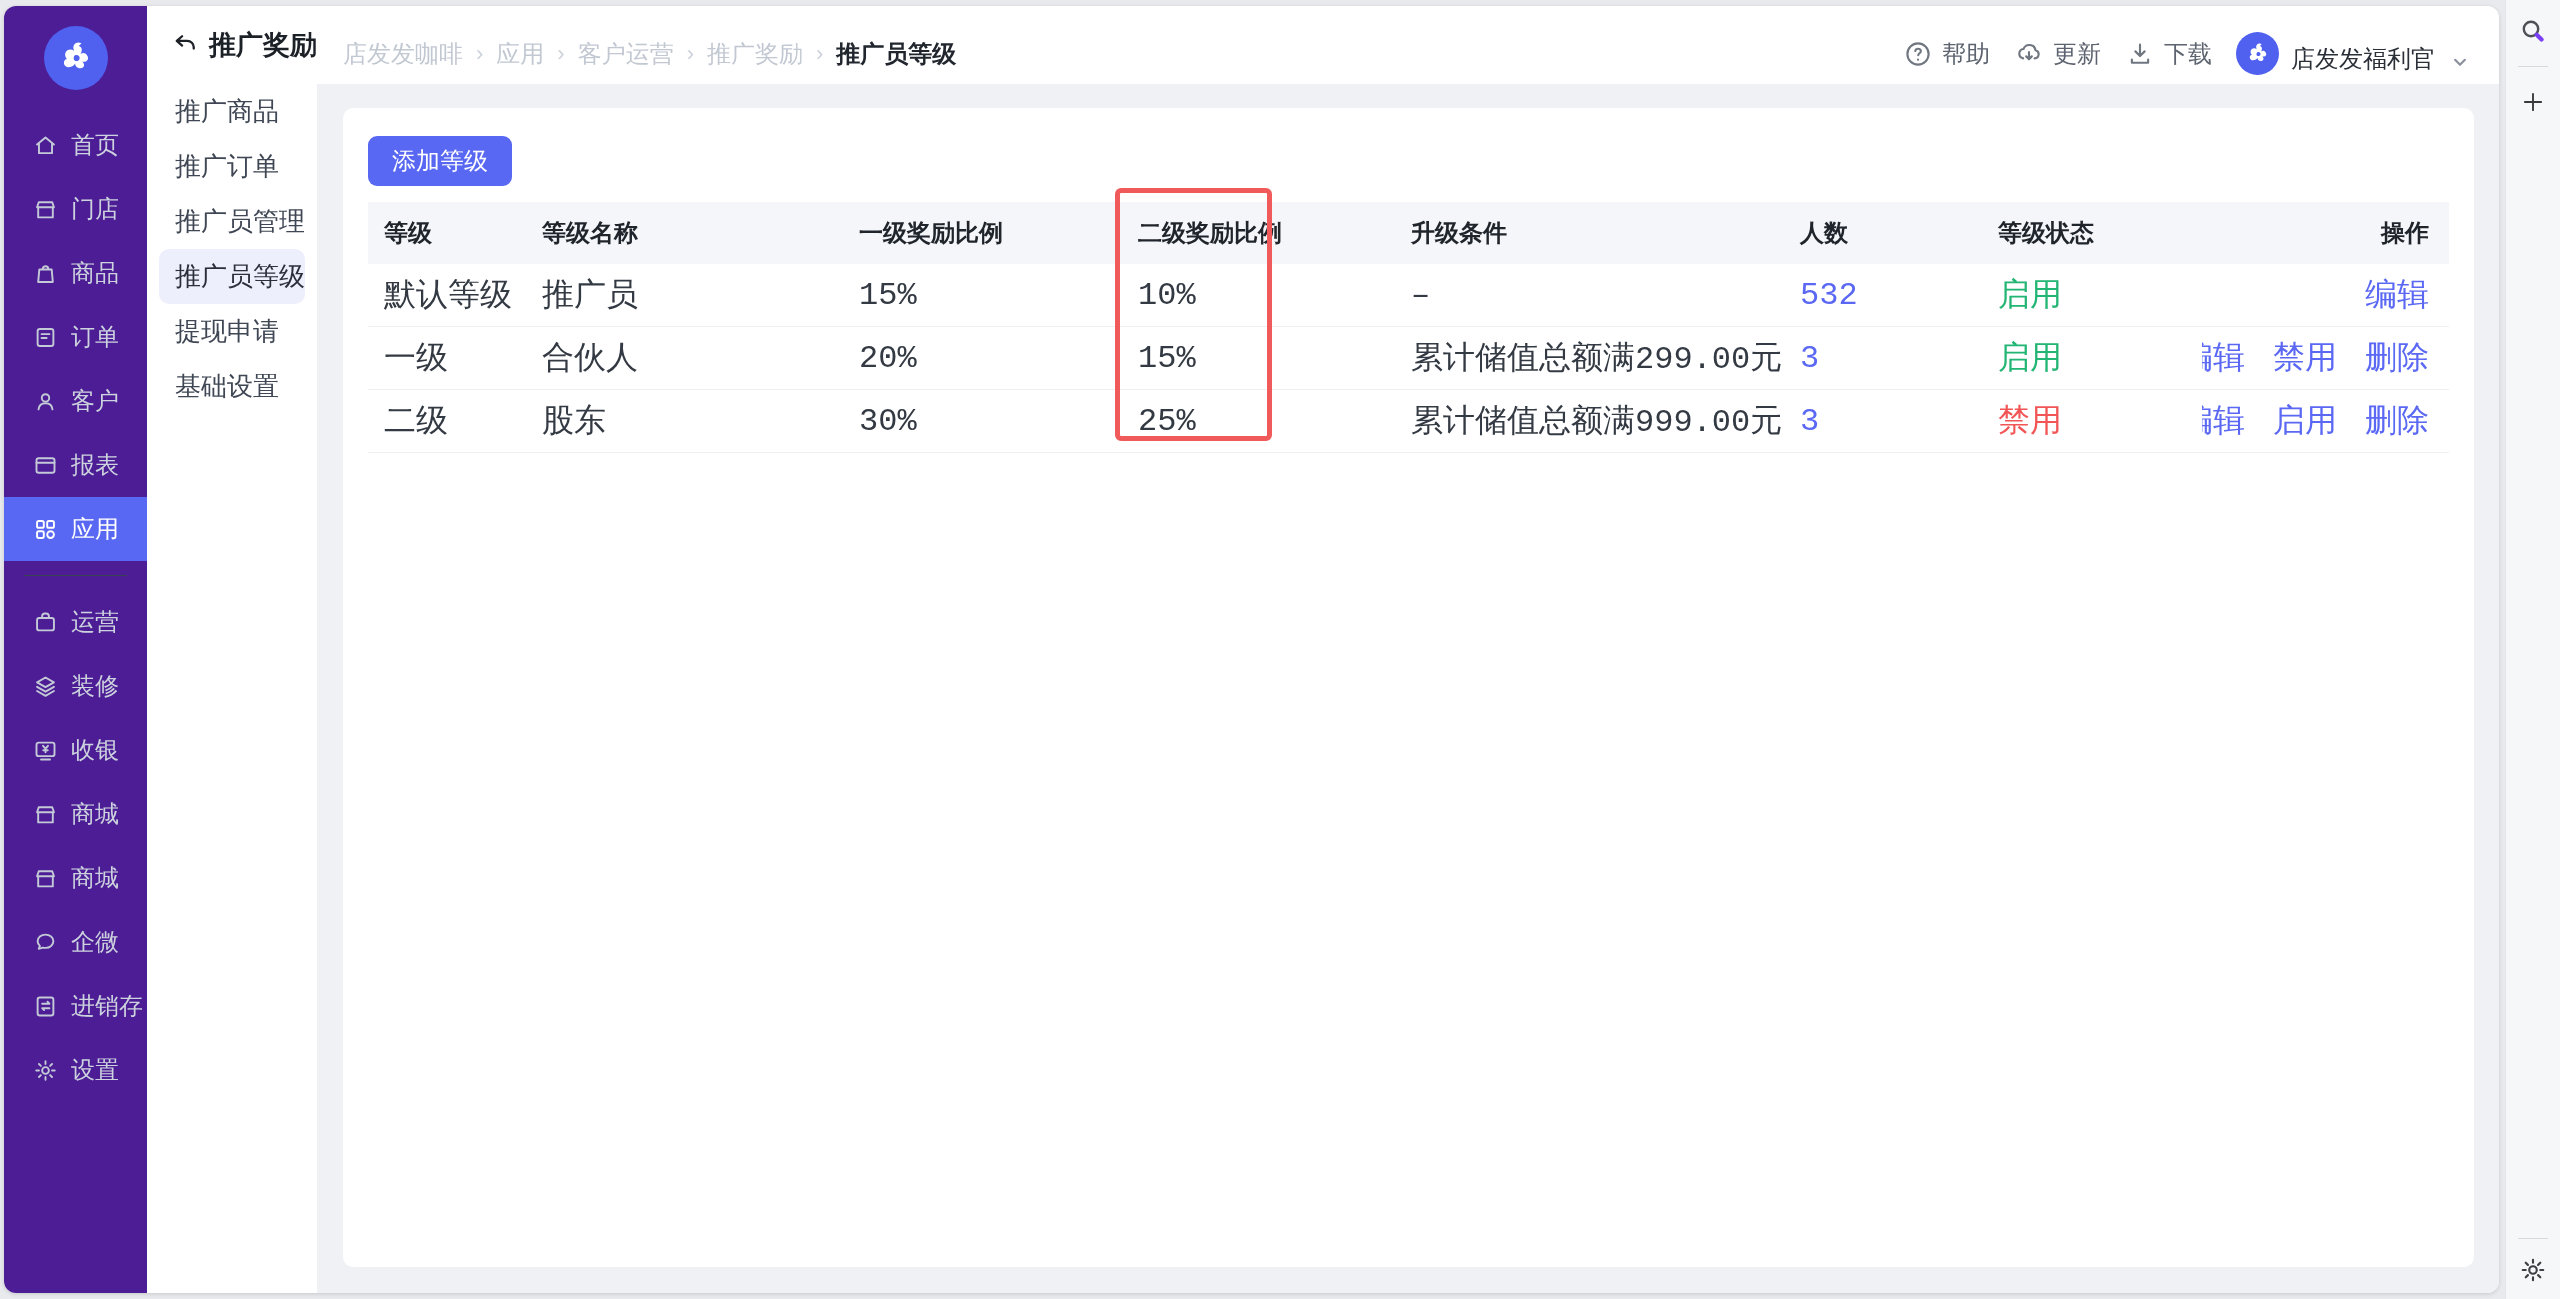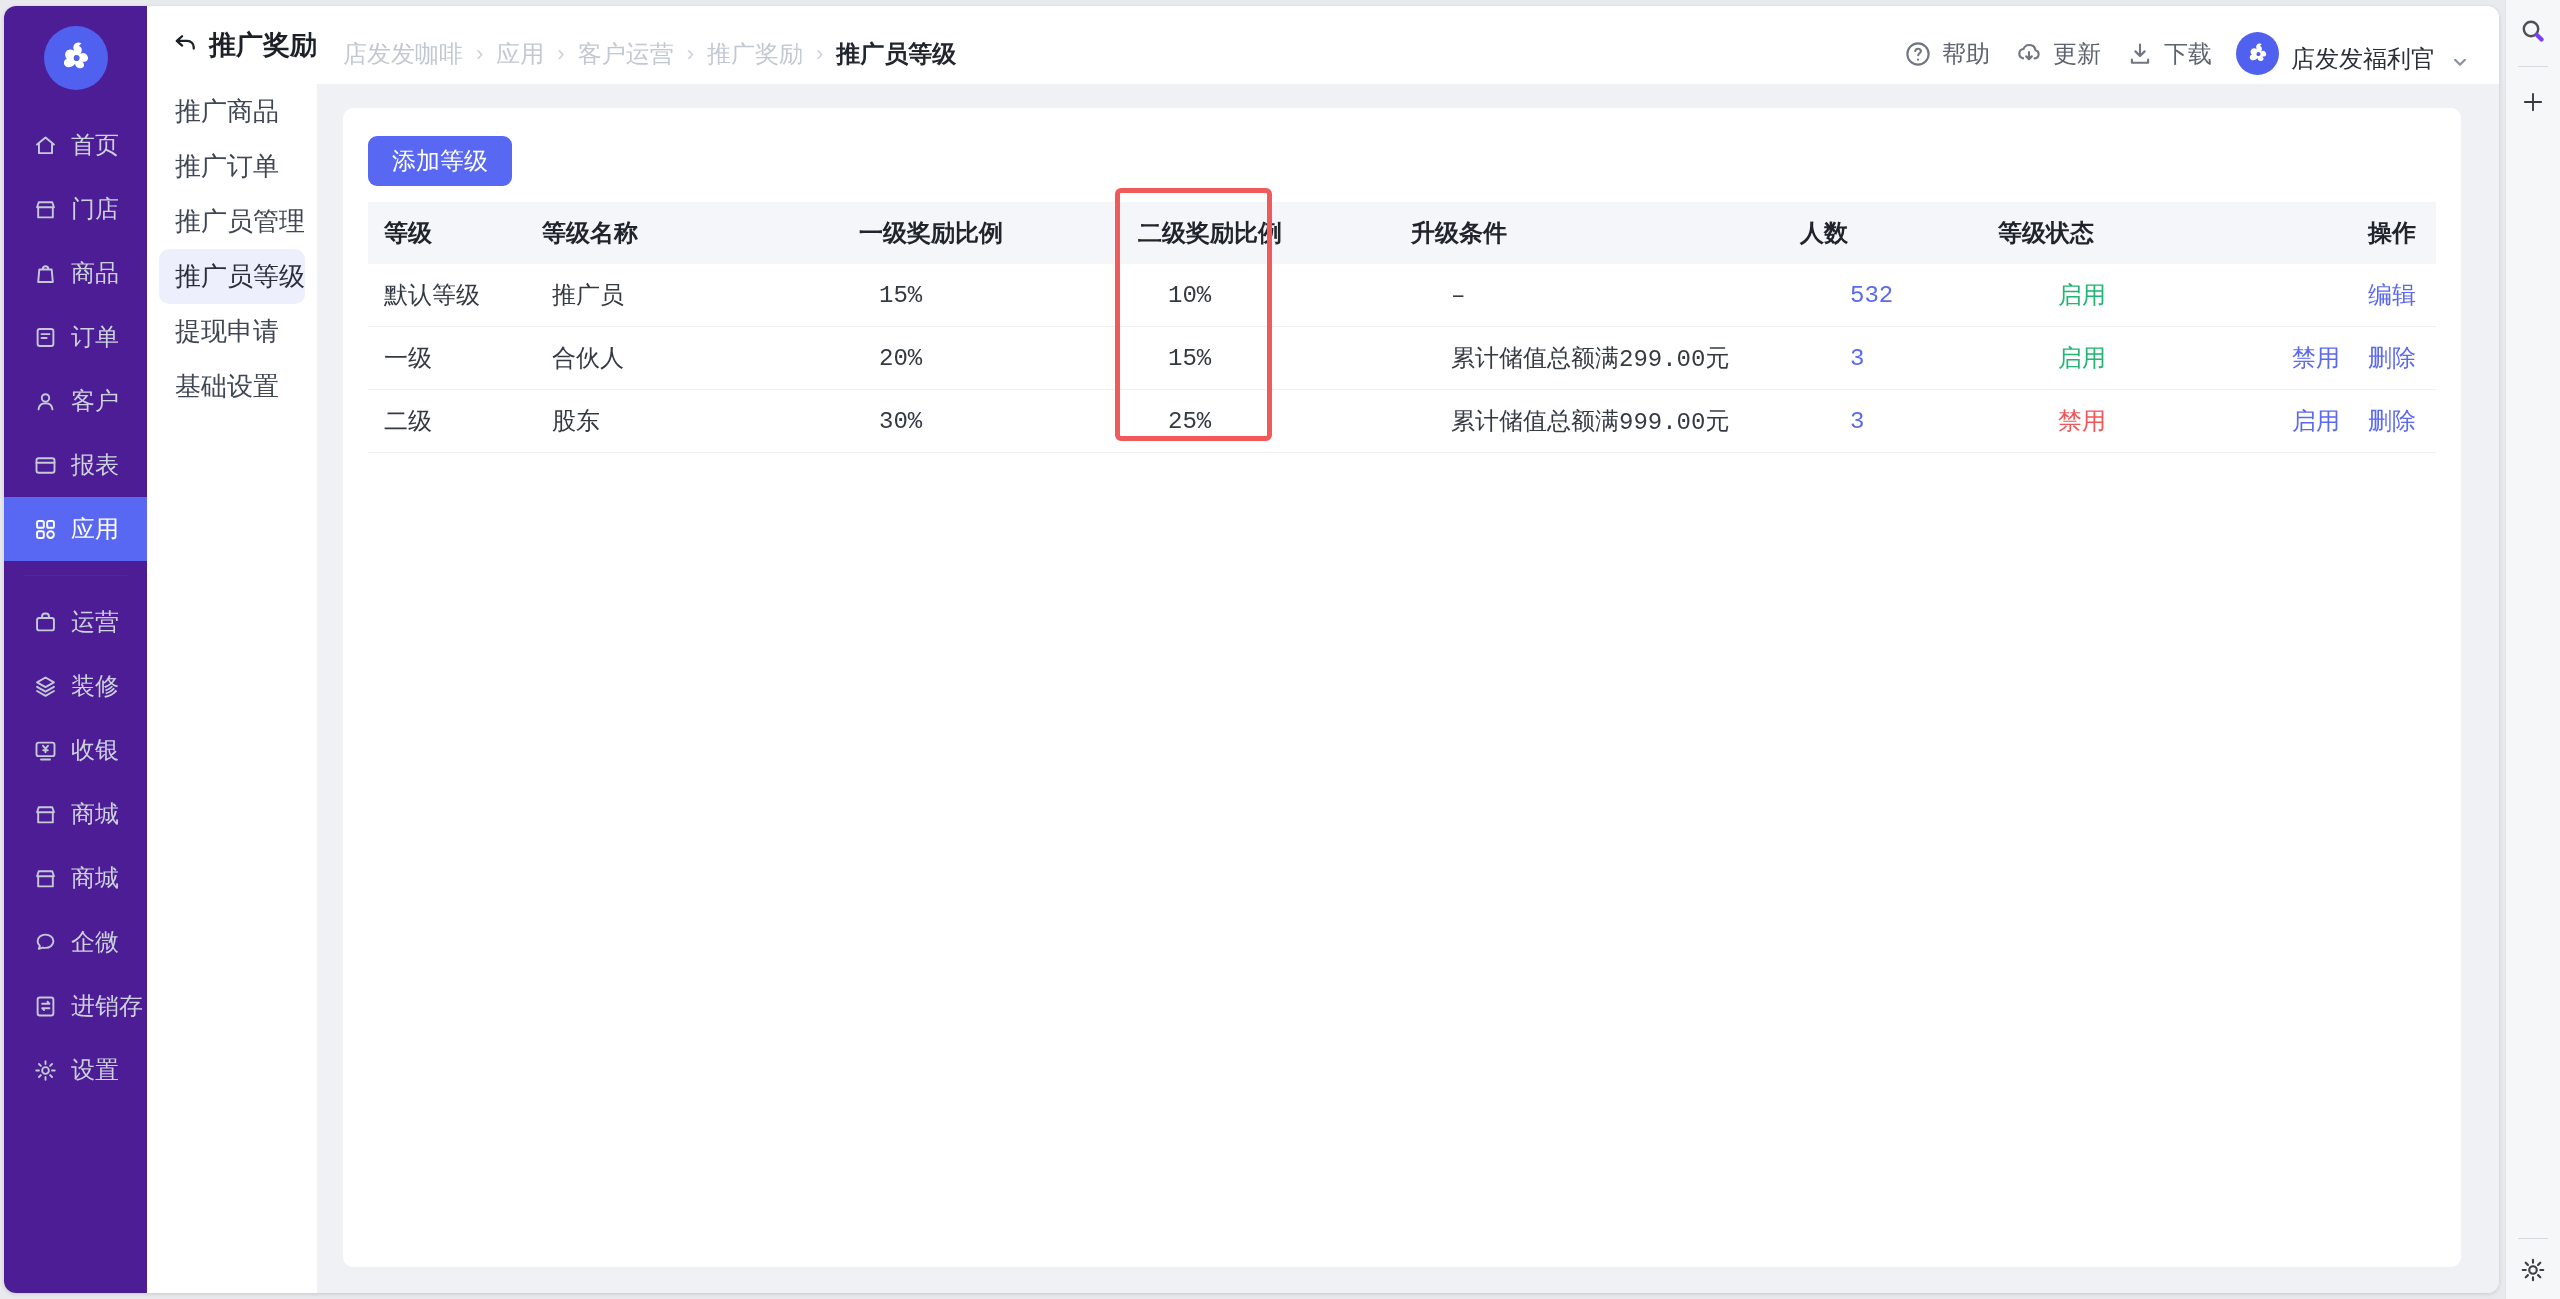--- a/index.html
+++ b/index.html
@@ -43,28 +43,28 @@
   .crumb-cur { color:#21262e; font-weight:700; }
   .top-actions { margin-left:auto; display:flex; align-items:center; gap:24px; }
   .taction { display:flex; align-items:center; gap:9px; font-size:24px; color:#5d6470; cursor:pointer; white-space:nowrap; }
   .taction svg { width:30px; height:30px; stroke:#707781; stroke-width:1.7; fill:none; stroke-linecap:round; stroke-linejoin:round; }
   .user { display:flex; align-items:flex-end; gap:12px; cursor:pointer; }
   .avatar { width:43px; height:43px; border-radius:50%; background:#5060ef; display:flex; align-items:center; justify-content:center; }
   .user-name { font-size:24px; color:#2a2f38; white-space:nowrap; }
   .user svg.chev { width:26px; height:26px; stroke:#8b919c; stroke-width:2; fill:none; stroke-linecap:round; stroke-linejoin:round; }
 
   
-  .content { flex:1; background:#eff1f5; padding:24px 38px 26px 26px; min-height:0; }
+  .content { flex:1; background:#eff1f5; padding:24px 25px 26px 26px; min-height:0; }
   .card { background:#fff; border-radius:10px; height:100%; padding:28px 25px 0 25px; }
   .btn-primary { display:inline-flex; align-items:center; justify-content:center; height:50px; padding:0 24px; background:#5968f2; color:#fff; font-size:24px; border:none; border-radius:9px; cursor:pointer; white-space:nowrap; }
 
   .table { margin-top:16px;font-family:Liberation Mono, monospace; }
   .trow { display:grid; grid-template-columns:158px 317px 279px 273px 389px 198px 220px 1fr; align-items:center; }
   .thead { height:62px; background:#f5f6fa; font-size:24px; font-weight:700; color:#20252c; }
-  .tbody-row { height:63px; border-bottom:1px solid #edeff3; font-size:24px; color:#343a43; background:#fff;gap:10px; }
+  .tbody-row { height:63px; border-bottom:1px solid #edeff3; font-size:32px; color:#343a43; background:#fff; }
   .cell { padding-left:16px; white-space:nowrap; overflow:hidden; }
   .cell-op { display:flex; justify-content:flex-end; align-items:center; padding-right:20px; }
   .link { color:#5a68f3; cursor:pointer; white-space:nowrap; }
   .status-enabled { color:#22b573; }
   .status-disabled { color:#f25555; }
   .op-sep { width:1px; height:20px; background:#e0e3ea; margin:0 14px; }
 
   
   .red-box { position:absolute; left:1115px; top:188px; width:157px; height:253px; border:5px solid #f15a5a; border-radius:6px; z-index:6; pointer-events:none; }
 </style>

